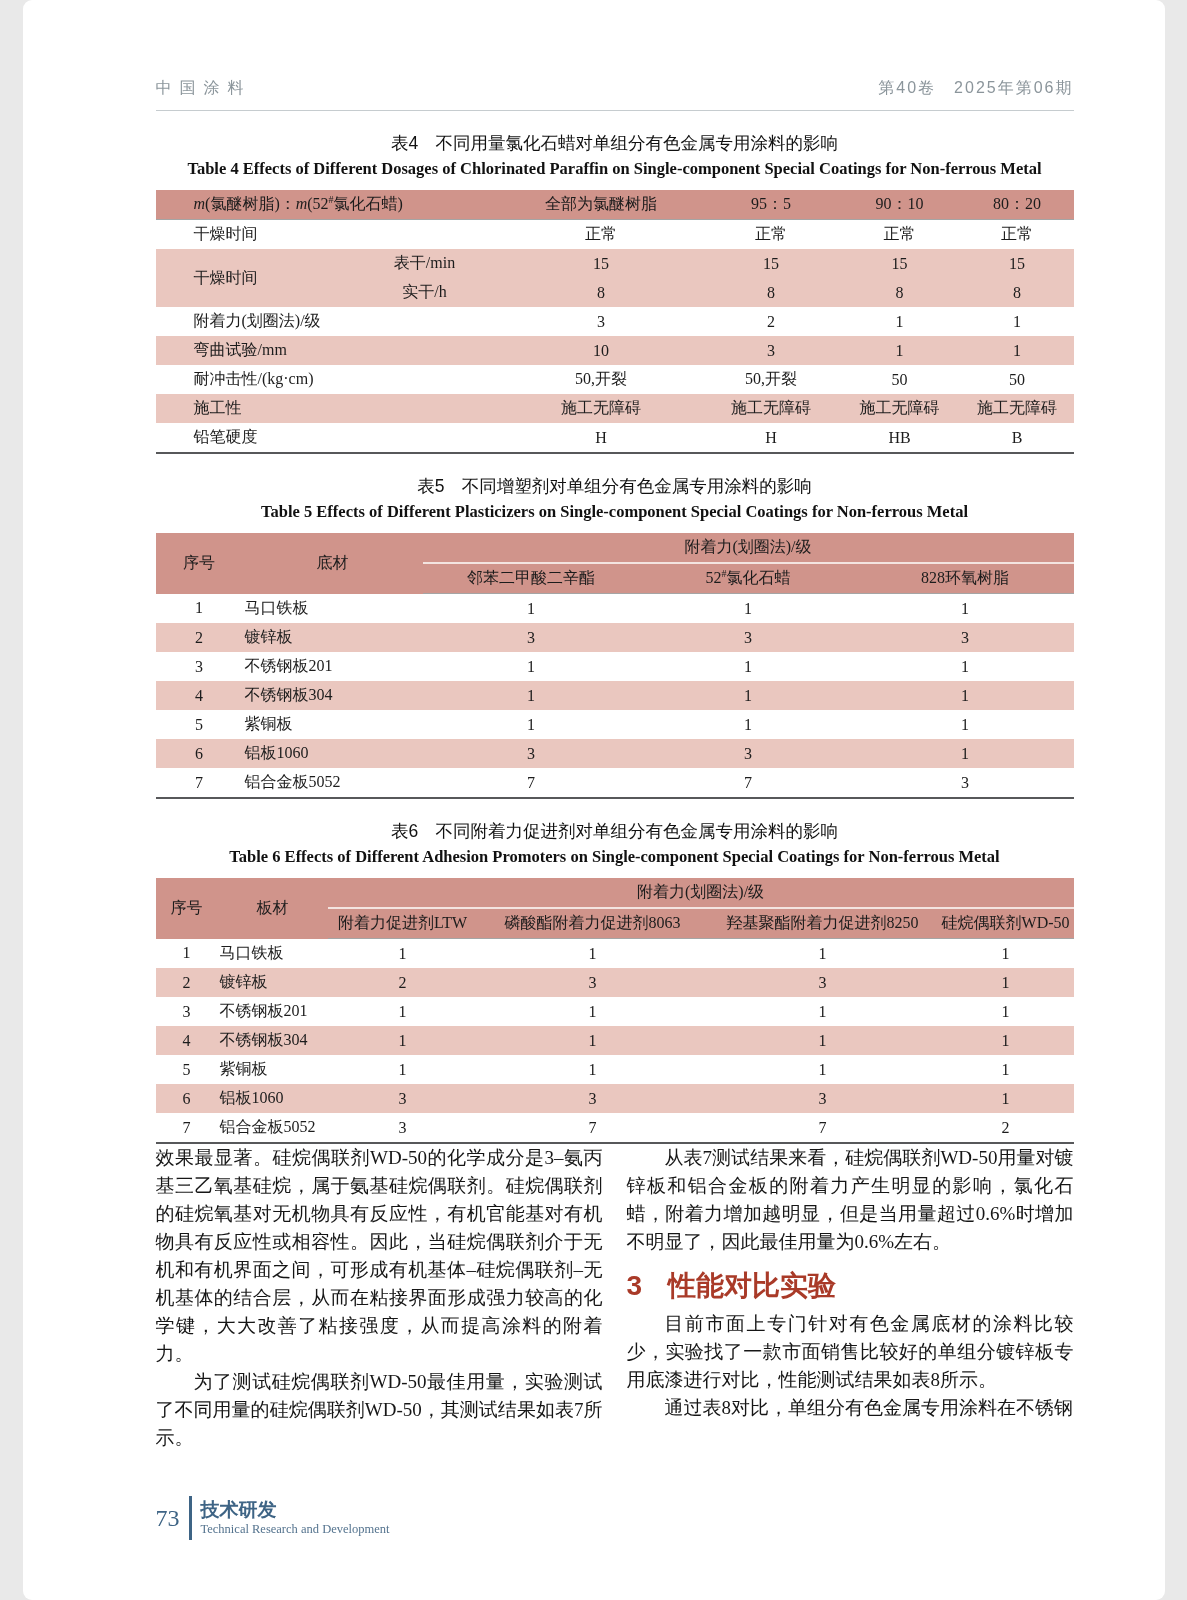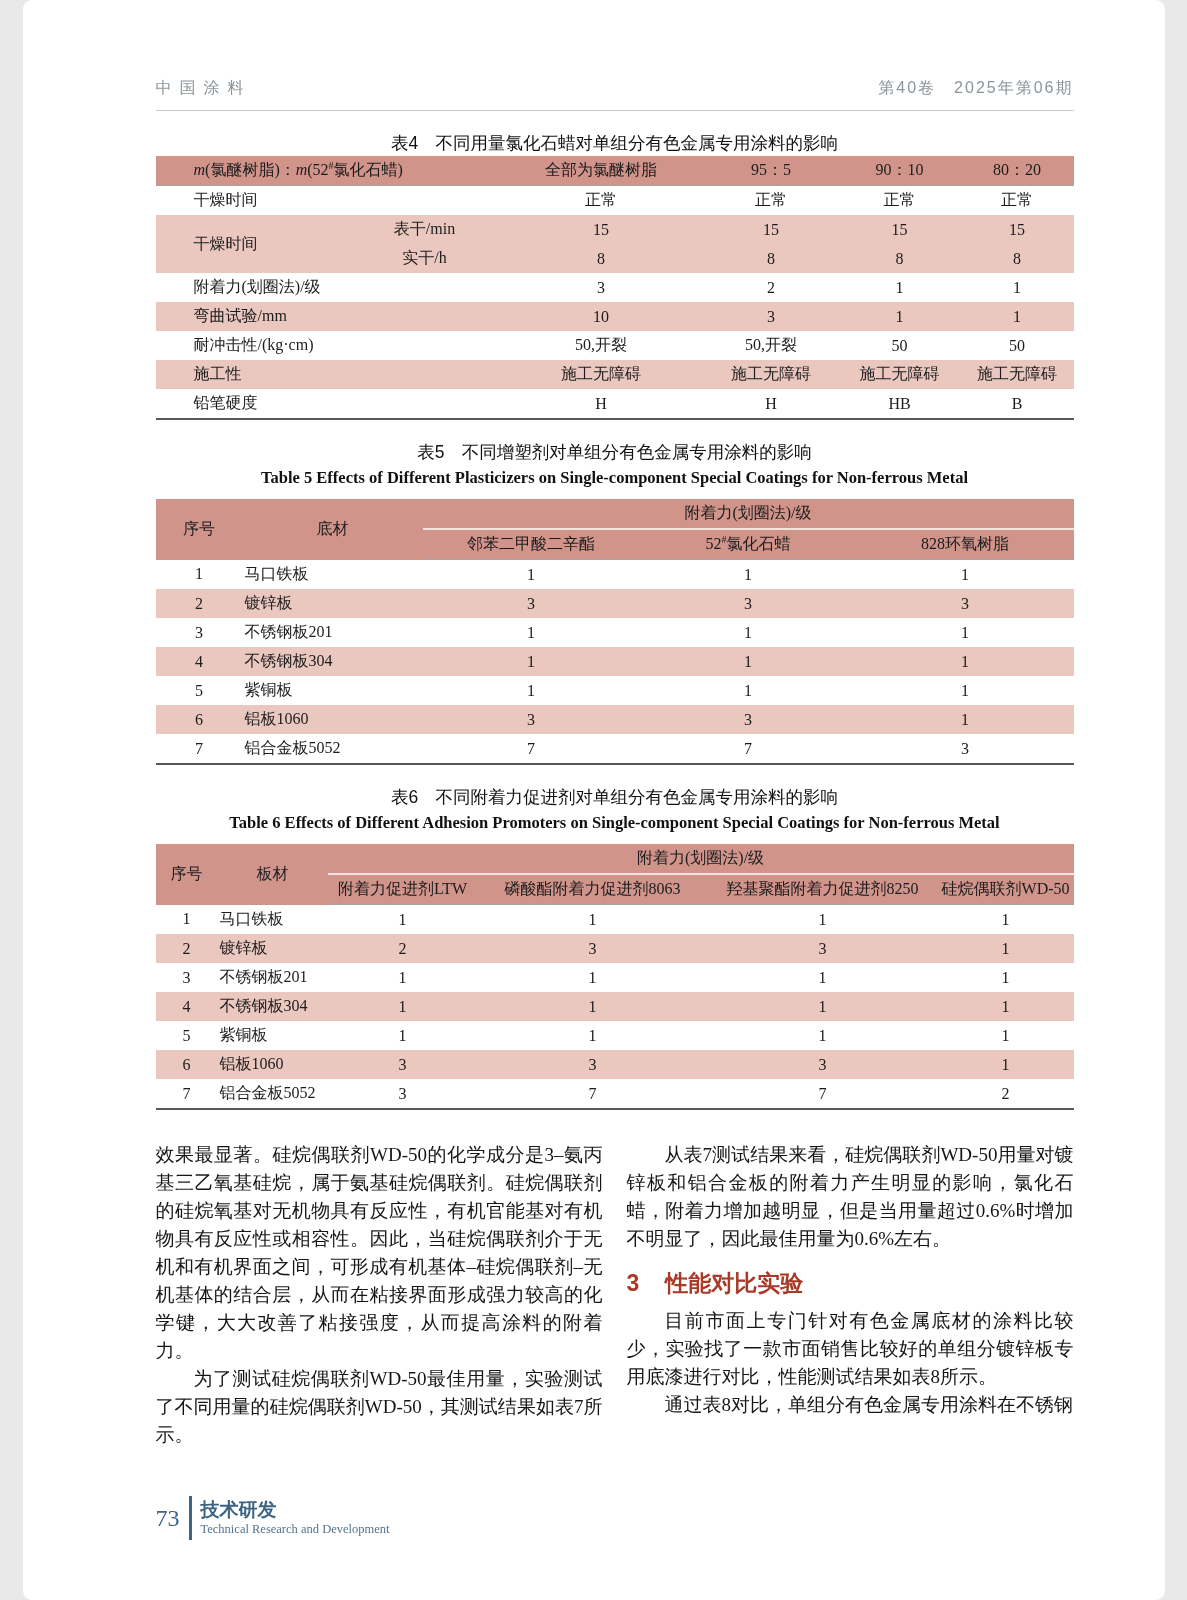--- a/index.html
+++ b/index.html
@@ -41,26 +41,26 @@
   table.tbl tr.hdr td { background:#d0948b; }
   table.tbl tr.hdr-end td { border-bottom:1px solid #a5a5a5; }
   table.tbl tr.shade td { background:#eac7bf; }
   .t4 td.lbl { text-align:left; padding-left:38px; }
   .t56 td.lft { text-align:left; padding-left:2px; }
   td.spanhead { border-bottom:2px solid #f3e4e0; }
   .it  { font-style:italic; }
   sup  { font-size:10px; line-height:0; }
 
   
-  .body-cols { margin-top:31px; display:flex; gap:24px; }
+  .body-cols { display:flex; gap:24px; }
   .col { width:447px; }
   .col p { margin:0; text-align:justify; font-size:19px; line-height:28px; color:#161616; }
   .col p.indent { text-indent:2em; }
   .sec-heading {
-    margin:15px 0 9px; color:#a93a28; font-weight:bold; font-size:23px; line-height:30px;
+    margin:15px 0 9px; color:#a93a28; font-weight:bold; font-size:28px; line-height:30px;
     font-family:"Liberation Sans","DejaVu Sans",sans-serif;
   }
   .sec-heading .h-no { margin-right:26px; }
 
   
   .page-footer { position:absolute; left:133px; top:1496px; display:flex; align-items:center; }
   .pagenum { font-size:24px; color:#3e6485; margin-right:9px; }
   .vbar { width:3px; height:44px; background:#3e6485; margin-right:9px; }
   .sec-cn {
     font-weight:bold; font-size:19px; line-height:22px; color:#3e6485;
@@ -74,20 +74,21 @@
 <div class="page">
   <div class="inner">
 
     <header class="page-header">
       <span class="journal">中国涂料</span>
       <span class="issue">第40卷　2025年第06期</span>
     </header>
 
     <section class="tbl-section">
       <div class="cap-cn">表4　不同用量氯化石蜡对单组分有色金属专用涂料的影响</div>
+      <div class="cap-en">Table 4 Effects of Different Dosages of Chlorinated Paraffin on Single-component Special Coatings for Non-ferrous Metal</div>
       <table class="tbl t4">
         <colgroup>
             <col style="width:195px">
             <col style="width:148px">
             <col style="width:205px">
             <col style="width:135px">
             <col style="width:122px">
             <col style="width:113px">
           </colgroup>
         <tbody>

